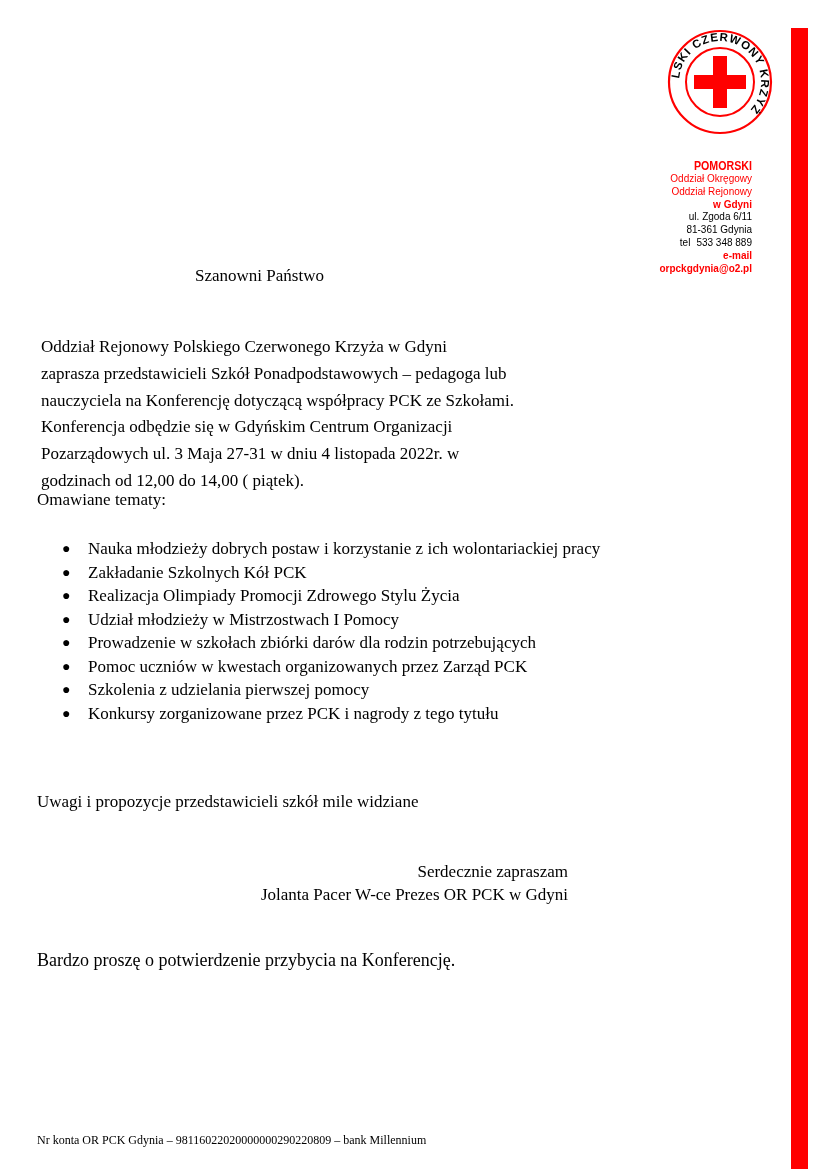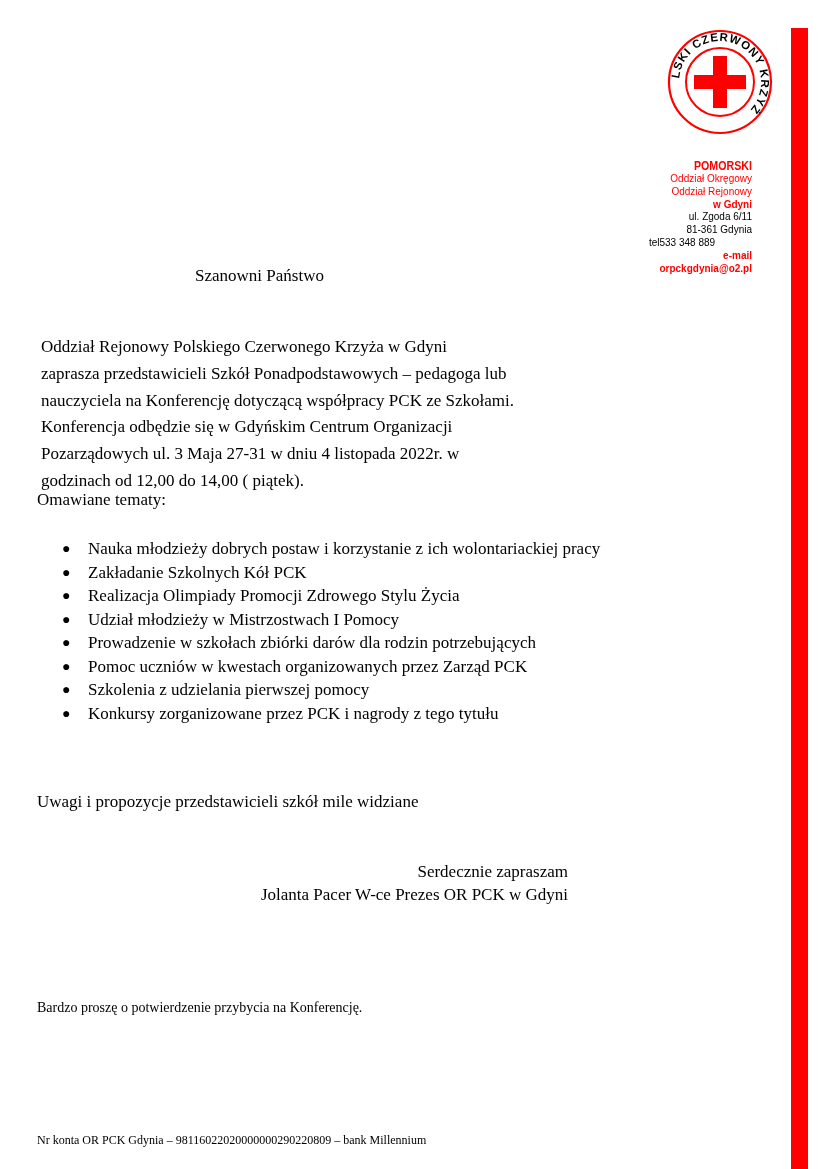--- a/index.html
+++ b/index.html
@@ -53,21 +53,22 @@
       white-space: nowrap;
     }
     .contact .red {
       color: #ff0000;
     }
     .contact .bold {
       font-weight: bold;
     }
     .contact .tel-row {
       display: flex;
-      justify-content: center;
+      justify-content: flex-end;
+      gap: 6px;
     }
     .greeting {
       position: absolute;
       left: 155px;
       top: 266px;
       font-size: 17px;
       margin-left: 40px;
     }
     .intro {
       position: absolute;
@@ -119,22 +120,22 @@
       left: 216px;
       top: 860px;
       width: 352px;
       text-align: right;
       font-size: 17px;
       line-height: 23px;
     }
     .confirm {
       position: absolute;
       left: 37px;
-      top: 1000px;
-      font-size: 14px;
+      top: 950px;
+      font-size: 18px;
     }
     .footer {
       position: absolute;
       left: 37px;
       top: 1133px;
       font-size: 12px;
     }
   </style>
 </head>
 <body>

